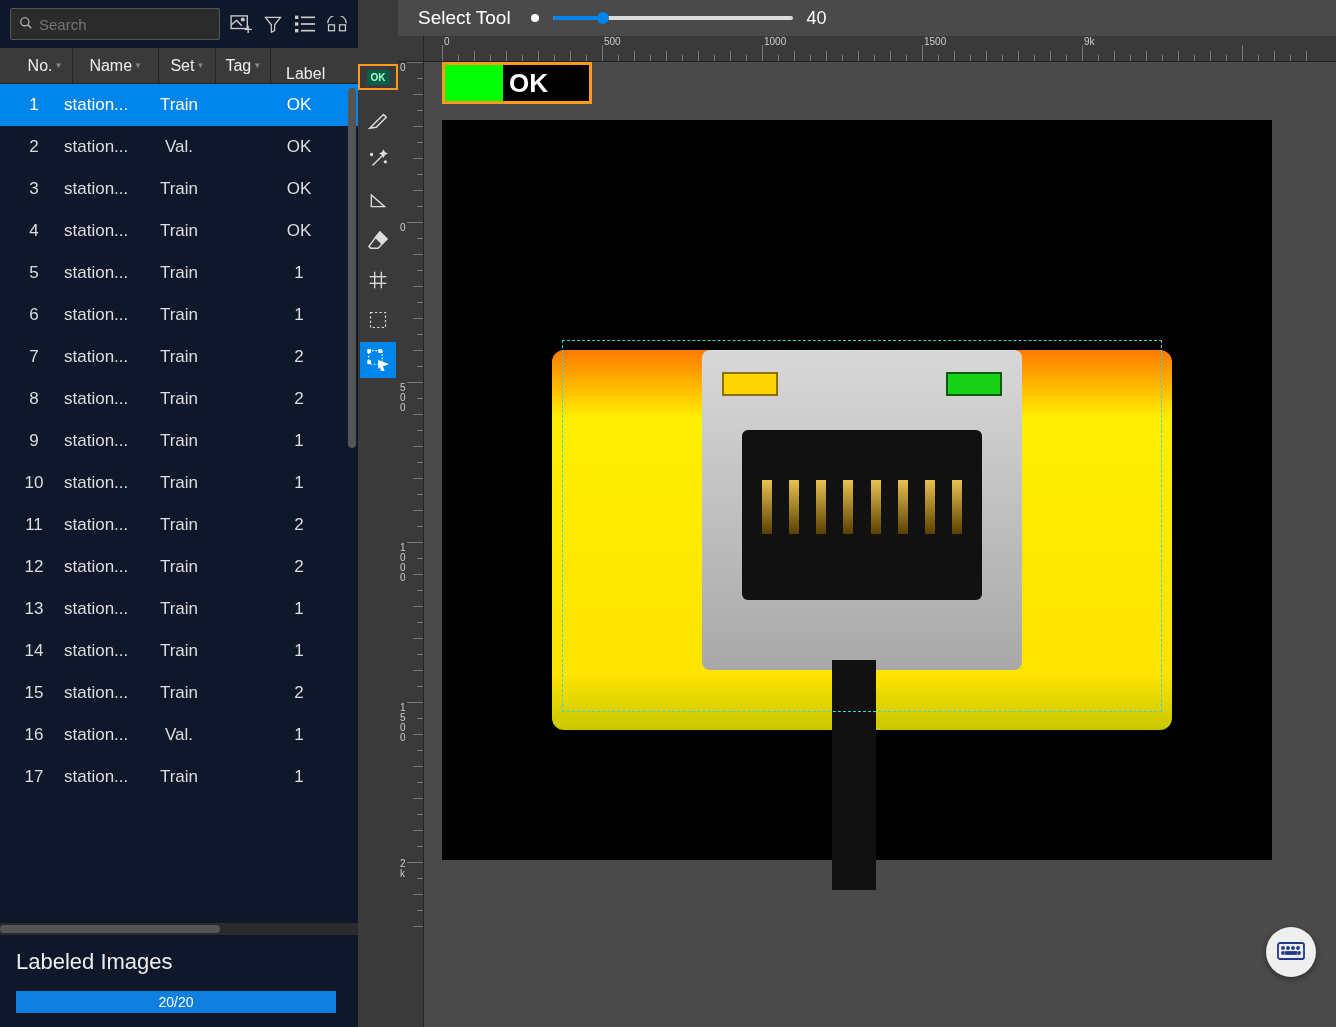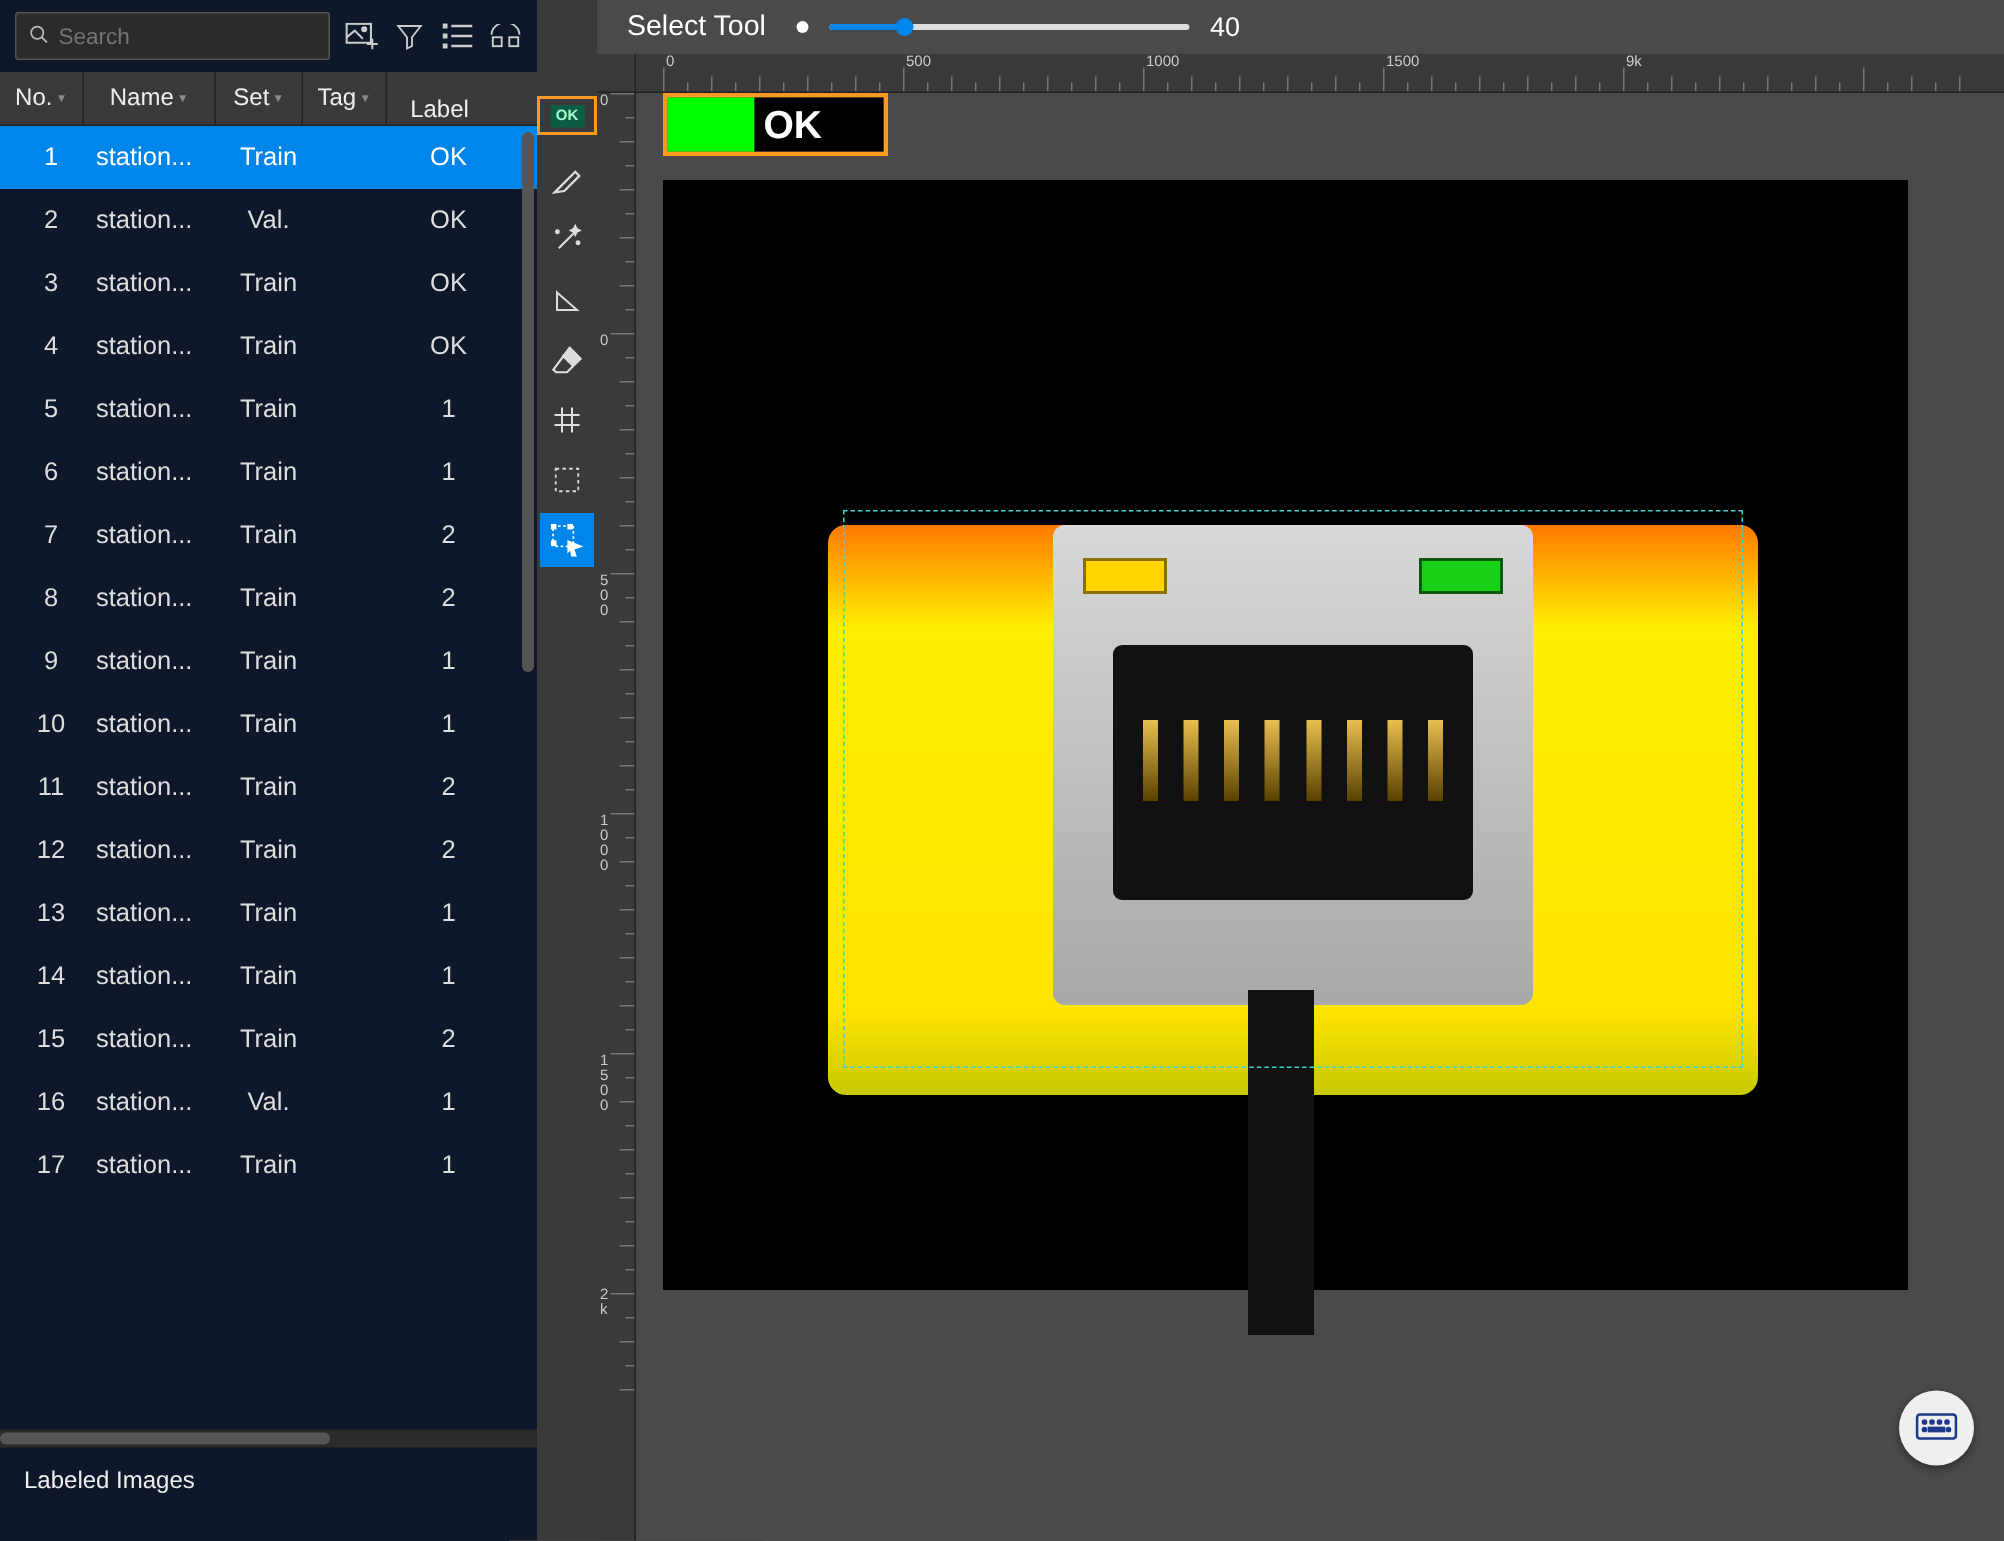--- a/index.html
+++ b/index.html
@@ -9,39 +9,39 @@
 .left-panel { width:358px; background:#0f172a; display:flex; flex-direction:column; }
 .search-row { display:flex; align-items:center; padding:8px 10px; gap:10px; }
 .search-box { flex:1; background:#2b2b2b; border:1px solid #555; height:32px; display:flex; align-items:center; padding:0 8px; border-radius:2px; }
 .search-box input { background:transparent; border:none; outline:none; color:#ccc; font-size:15px; width:100%; }
 .search-box .mag { color:#bbb; margin-right:6px; font-size:14px; }
 .toolbar-icons { display:flex; gap:10px; align-items:center; }
 .toolbar-icons span { width:22px; height:22px; display:flex; align-items:center; justify-content:center; color:#ccc; cursor:pointer; }
 .import-bar { background:#323232; height:32px; display:flex; align-items:center; justify-content:center; color:#fff; font-size:16px; gap:6px; cursor:pointer; }
 .import-bar svg { width:10px; height:10px; }
 .table-wrap { flex:1; overflow:hidden; position:relative; }
-.table-head { display:flex; background:#3a3a3a; height:36px; border-bottom:1px solid #222; padding:0 0; }
+.table-head { display:flex; background:#3a3a3a; height:36px; border-bottom:1px solid #222; padding:0 18px; }
 .th { display:flex; align-items:center; justify-content:center; color:#eee; font-size:16px; border-right:1px solid #222; position:relative; }
 .th .sort-arrow { font-size:8px; color:#888; margin-left:2px; }
 .col-no { width:56px; }
 .col-name { width:88px; }
 .col-set { width:58px; }
 .col-tag { width:56px; }
 .col-label { width:70px; border-right:none;align-items:flex-end; }
 .rows { overflow-y:auto; overflow-x:hidden; height:calc(100% - 36px); }
 .row { display:flex; height:42px; align-items:center; padding:0 6px; }
 .row.selected { background:#0085eb; color:#fff; }
 .td { display:flex; align-items:center; justify-content:center; font-size:17px; overflow:hidden; white-space:nowrap; text-overflow:ellipsis; }
 .td.name { justify-content:flex-start; padding-left:2px; }
 .hscroll-track { height:12px; background:#2b2b2b; position:relative; }
 .hscroll-thumb { position:absolute; left:0; top:2px; height:8px; width:220px; background:#555; border-radius:4px; }
 .vscroll { position:absolute; right:2px; top:40px; width:8px; height:660px; background:transparent; }
 .vscroll-thumb { width:8px; height:360px; background:#555; border-radius:4px; margin-top:0; }
 .labeled-section { padding:14px 16px; }
-.labeled-section h3 { color:#eee; font-size:16px; font-weight:500; margin-bottom:16px; }
+.labeled-section h3 { color:#eee; font-size:22px; font-weight:500; margin-bottom:16px; }
 .progress-out { height:22px; background:#0f7fe0; display:flex; align-items:center; justify-content:center; color:#fff; font-size:14px; width:320px; }
 
 
 .tool-strip { width:40px; background:#3a3a3a; display:flex; flex-direction:column; align-items:center; padding-top:64px; gap:4px; position:relative; }
 .tool-ok-badge { position:absolute; top:64px; left:0; width:40px; height:26px; border:2px solid #ff9a1f; display:flex; align-items:center; justify-content:center; }
 .tool-ok-inner { background:#0d5c48; color:#a0ffca; font-size:10px; font-weight:600; padding:2px 4px; }
 .tool-btn { width:36px; height:36px; display:flex; align-items:center; justify-content:center; cursor:pointer; color:#ddd; }
 .tool-btn.active { background:#0085eb; }
 .tool-strip .spacer { height:14px; }
 
@@ -280,20 +280,23 @@
       </div>
     <div class="vscroll">
         <div class="vscroll-thumb"></div>
       </div>
   </div>
   <div class="hscroll-track">
       <div class="hscroll-thumb"></div>
     </div>
   <div class="labeled-section">
     <h3>Labeled Images</h3>
+    <div class="progress-out">
+        <span>20/20</span>
+      </div>
   </div>
 </div>
 
 <div class="tool-strip">
   <div class="tool-ok-badge">
     <div class="tool-ok-inner">OK</div>
   </div>
   <div class="spacer" style="height:34px"></div>
   <div class="tool-btn">
     <svg width="22" height="22" viewBox="0 0 24 24" fill="none" stroke="#ddd" stroke-width="1.6">

